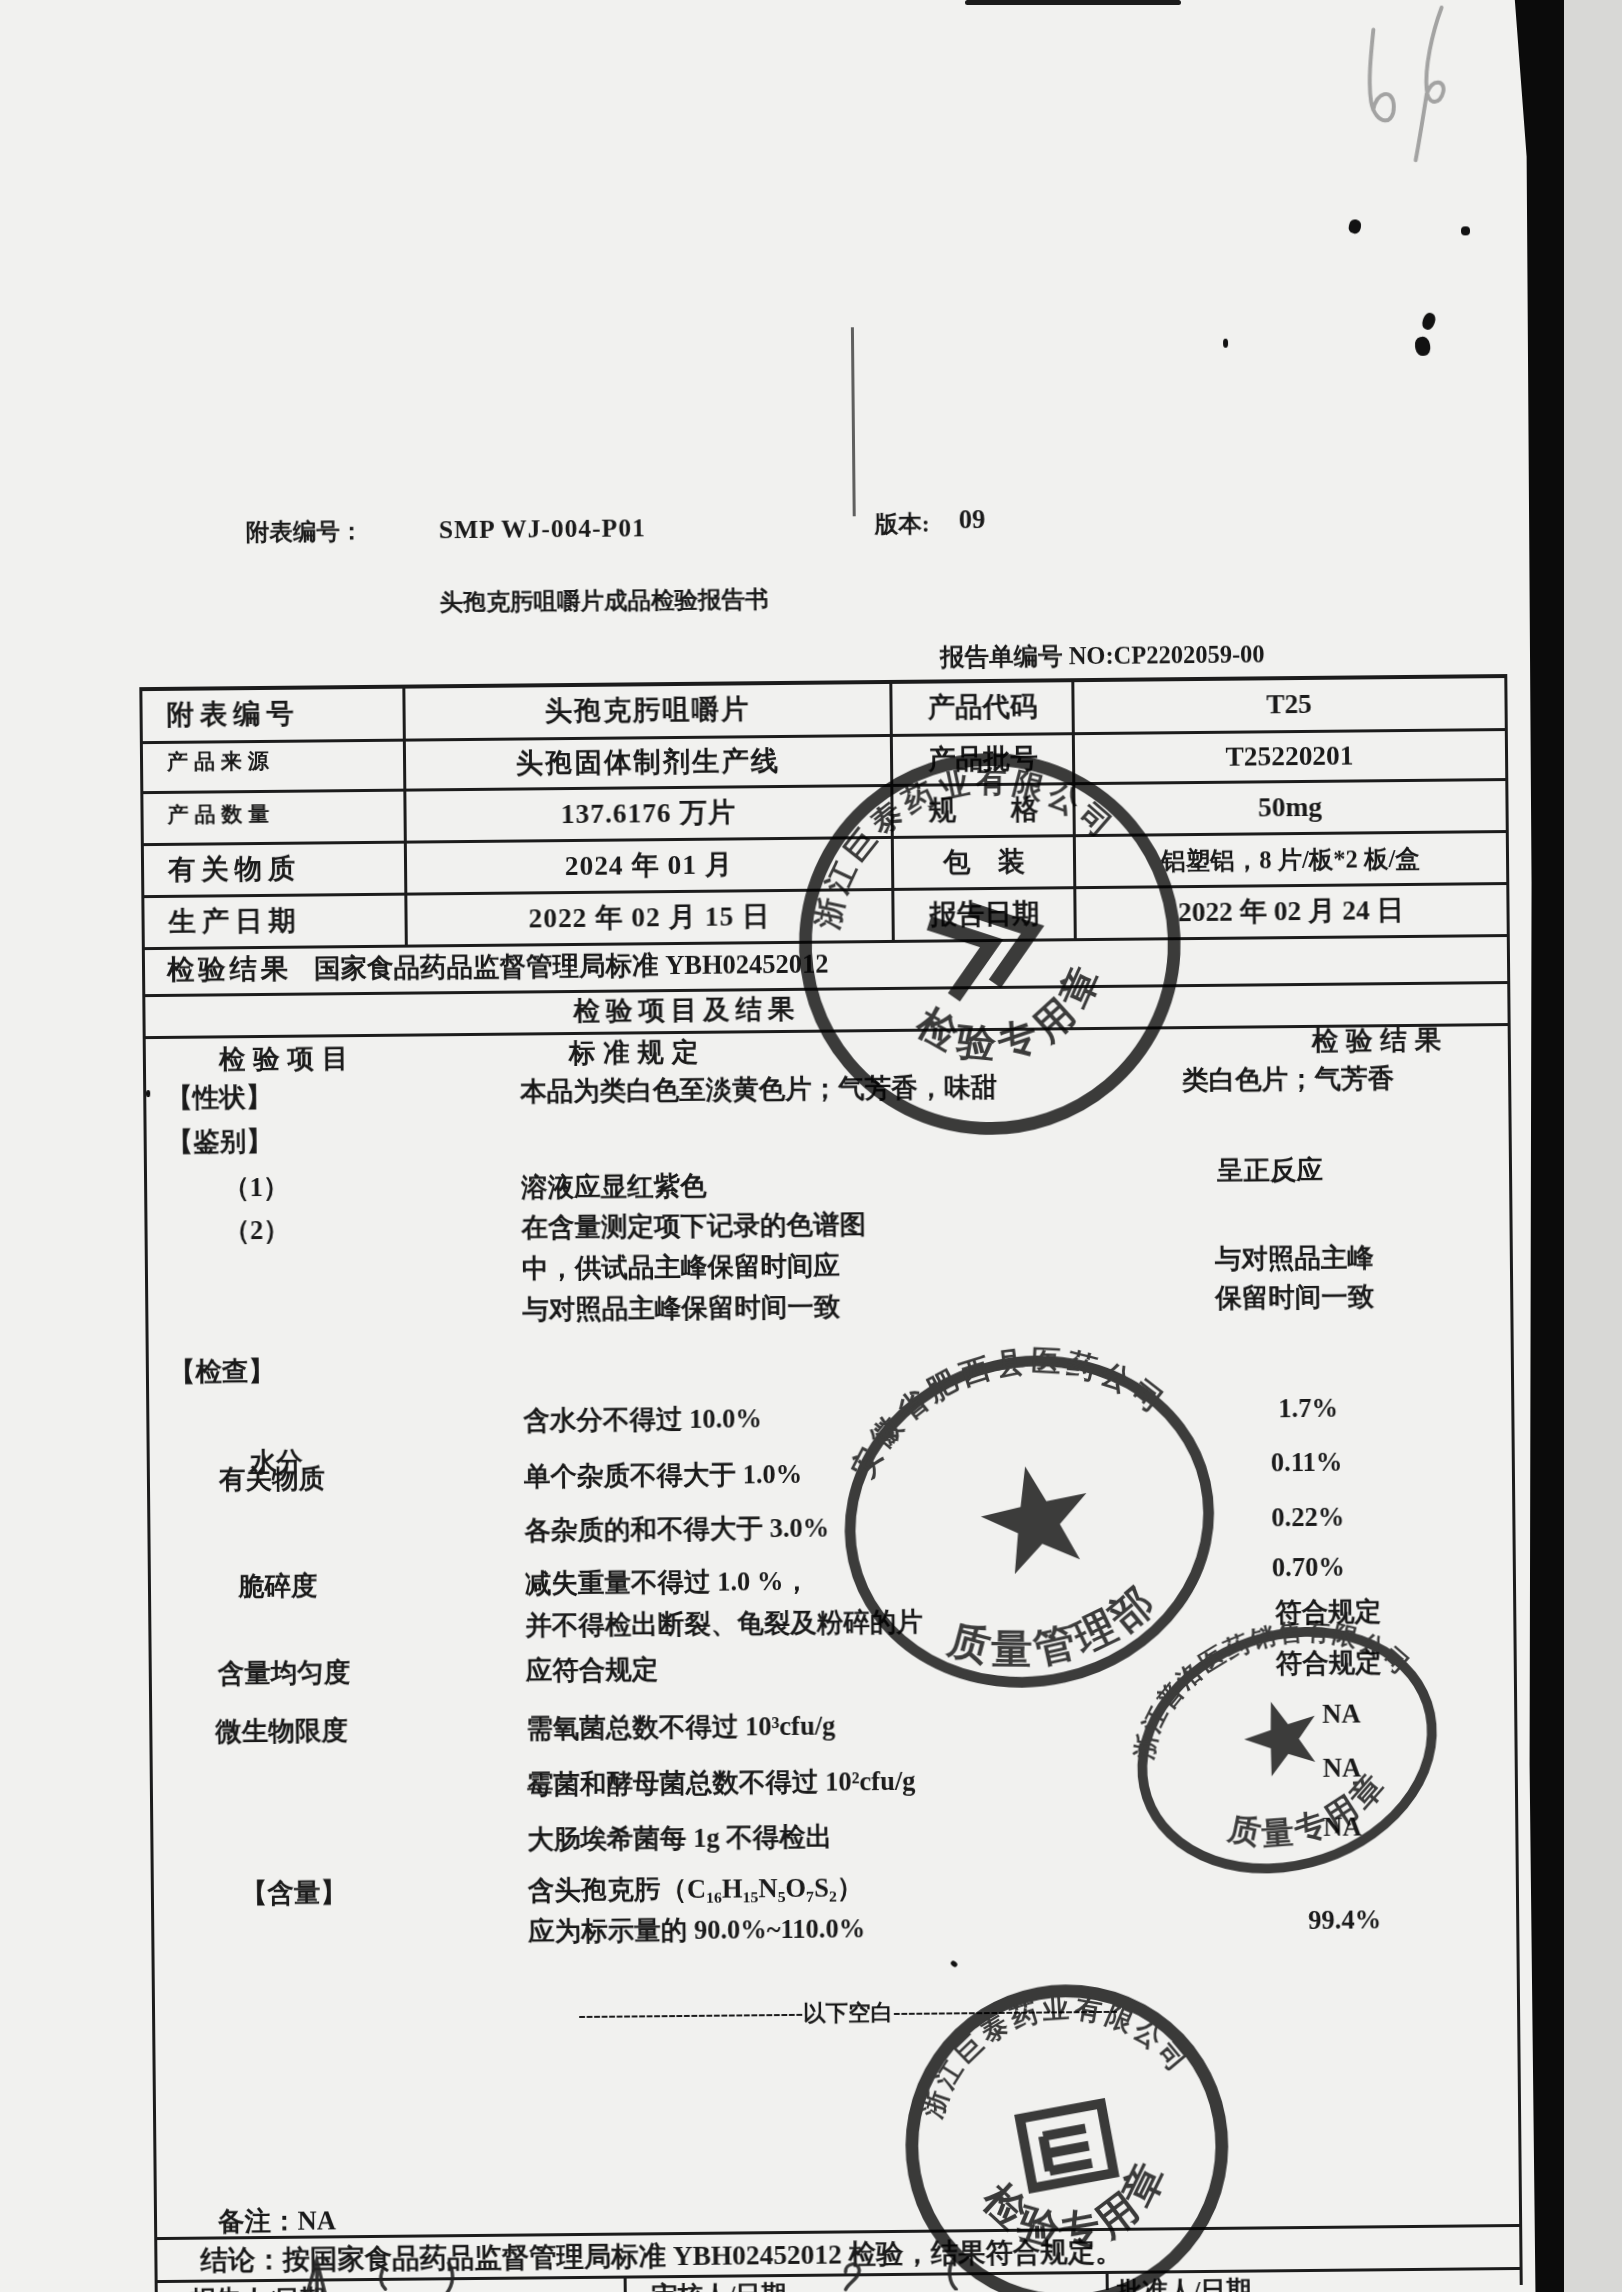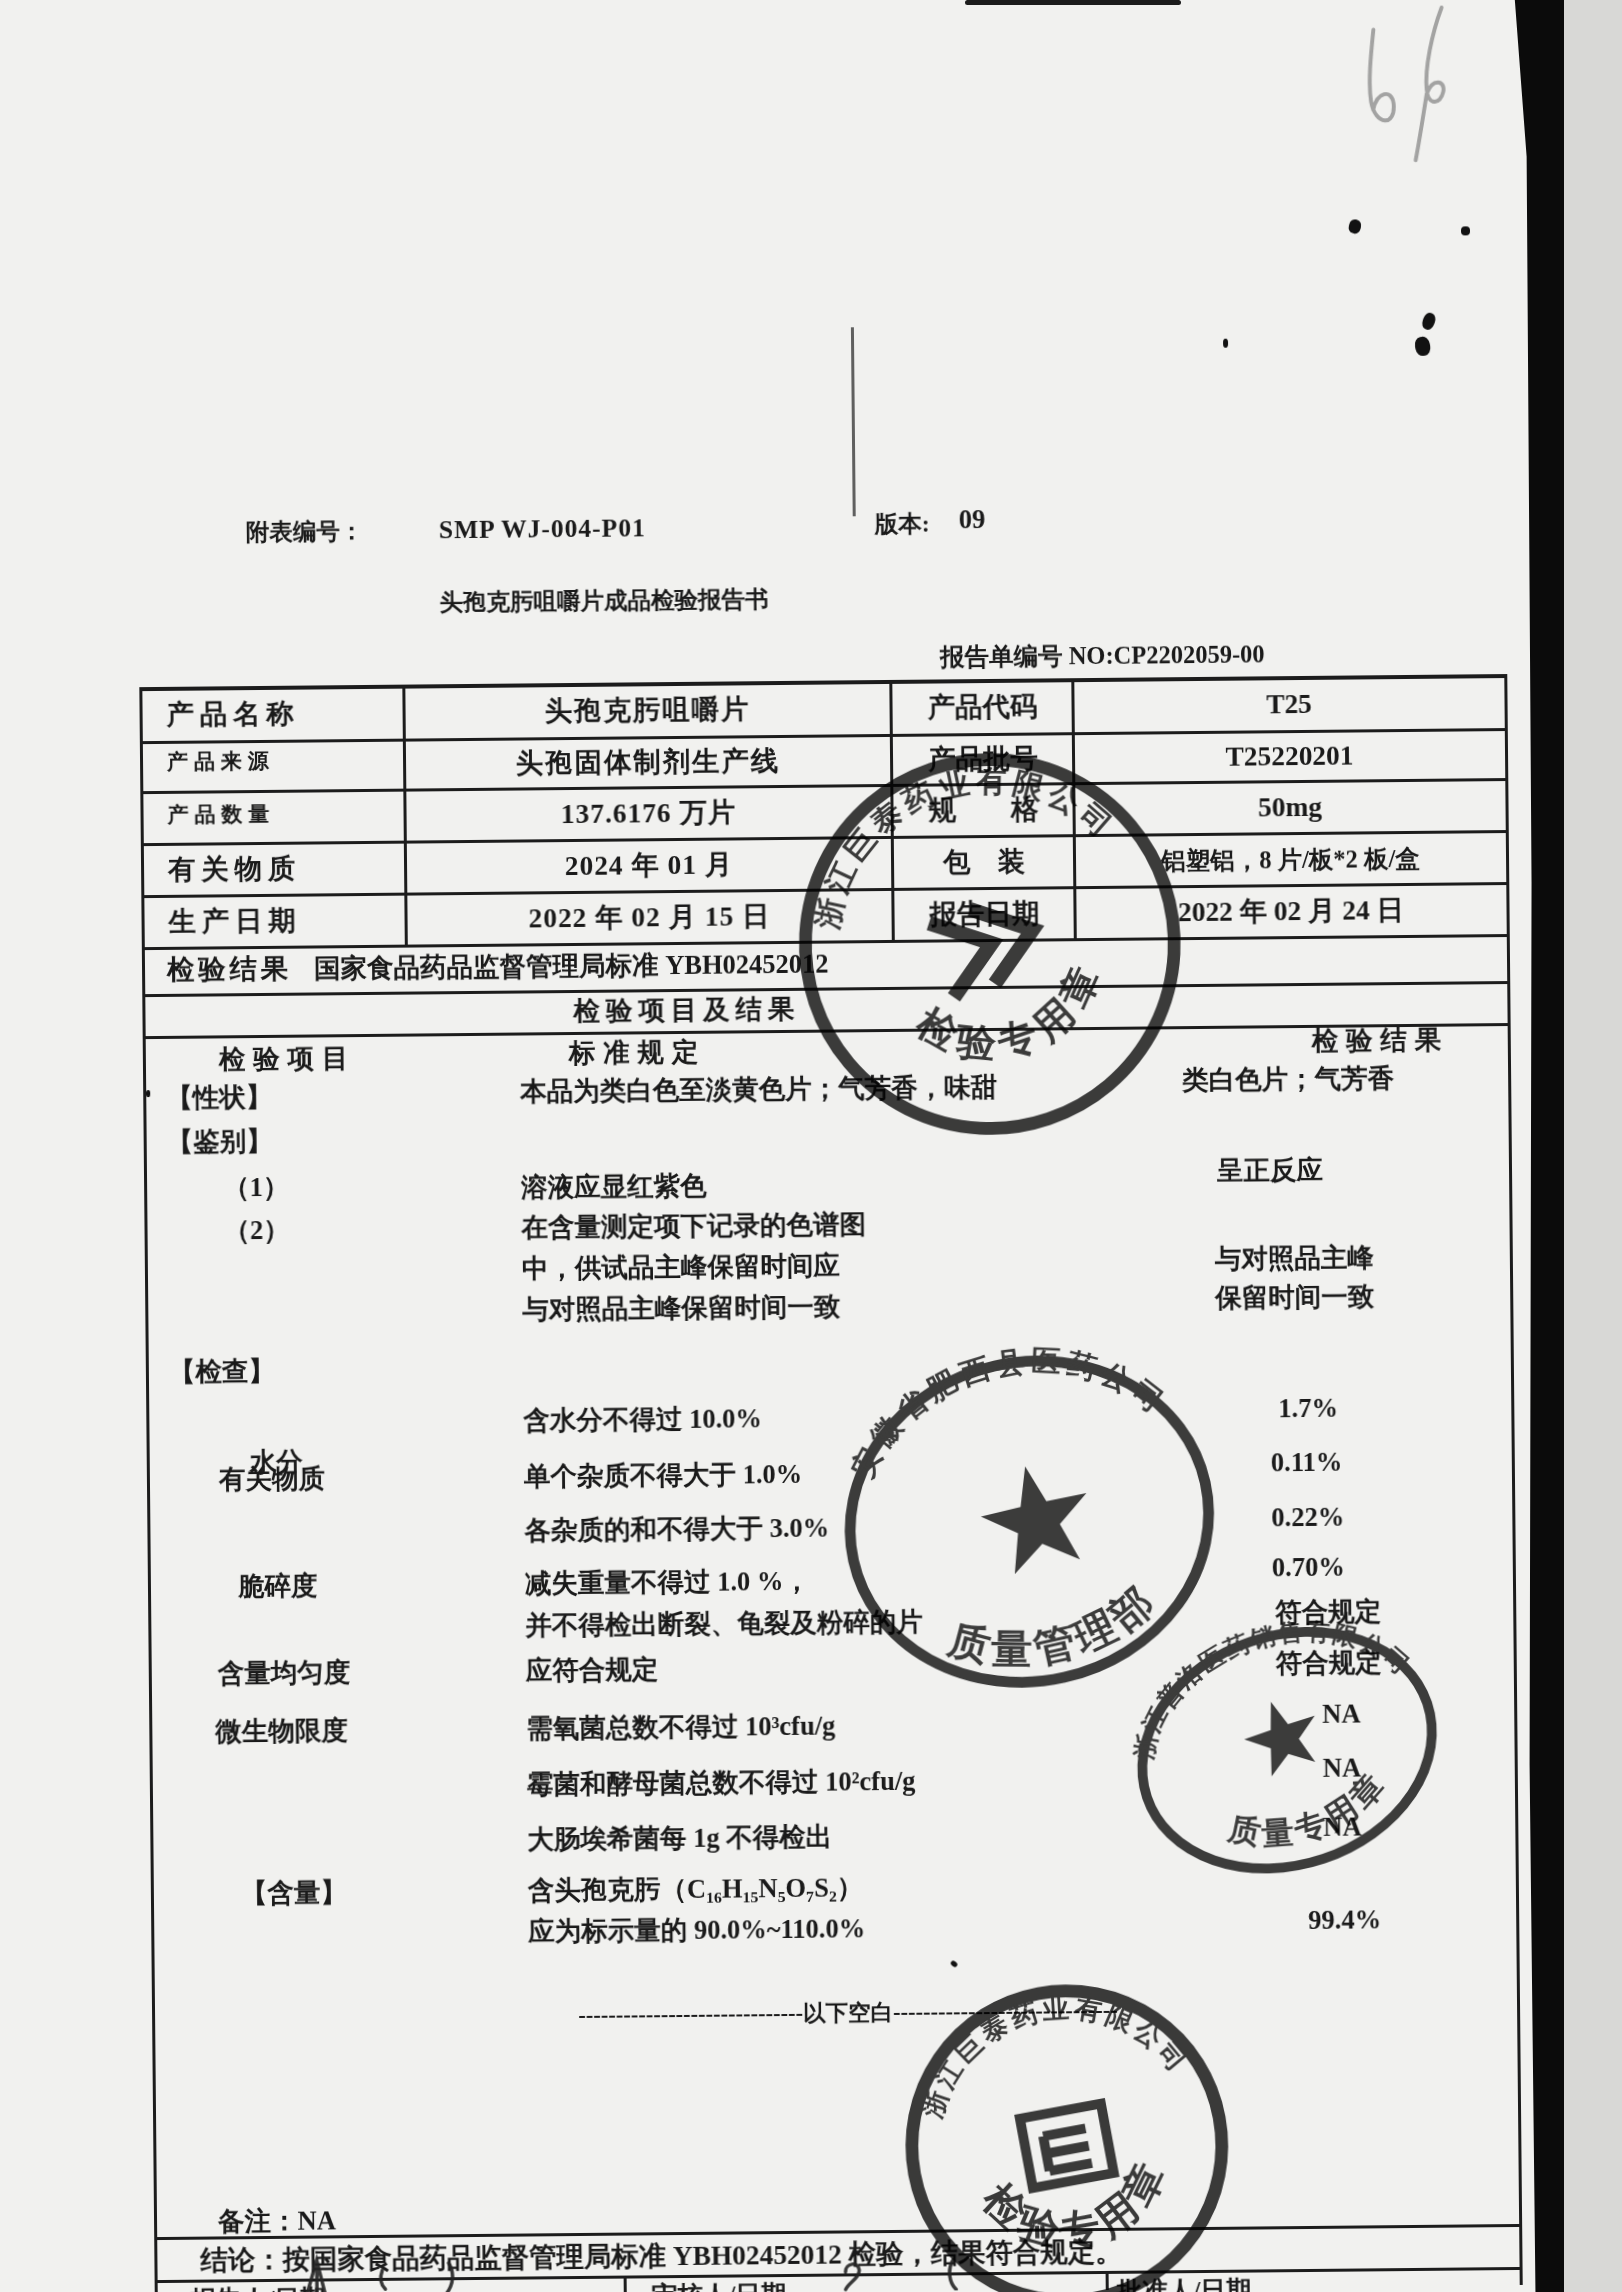--- a/index.html
+++ b/index.html
@@ -46,21 +46,21 @@
     <div class="hline" style="left:144px;top:2274px;width:1365px;height:2.9px;"></div>
 
     <div class="vline" style="left:142px;top:681px;width:2.9px;height:1611px;"></div>
     <div class="vline" style="left:1507px;top:681px;width:2.9px;height:1611px;"></div>
     <div class="vline" style="left:405px;top:681px;width:2.9px;height:263px;"></div>
     <div class="vline" style="left:892px;top:681px;width:2.9px;height:263px;"></div>
     <div class="vline" style="left:1074px;top:681px;width:2.9px;height:263px;"></div>
     <div class="vline" style="left:611px;top:2274px;width:2.9px;height:18.6px;"></div>
     <div class="vline" style="left:1093px;top:2274px;width:2.9px;height:18.6px;"></div>
 
-    <div class="t" style="left:169px;top:694px;font-size:27.4px;letter-spacing:5.9px;">产品名称</div>
+    <div class="t" style="left:169px;top:694px;font-size:27.4px;letter-spacing:5.9px;">附表编号</div>
     <div class="t center" style="left:410px;top:694px;width:480px;font-size:27.4px;letter-spacing:2px;">头孢克肟咀嚼片</div>
     <div class="t center" style="left:897px;top:694px;width:176px;font-size:27.4px;">产品代码</div>
     <div class="t center" style="left:1076px;top:694px;width:431px;font-size:27.4px;">T25</div>
 
     <div class="t" style="left:169px;top:744px;font-size:21px;letter-spacing:5.9px;font-family:Liberation Serif, serif;">产品来源</div>
     <div class="t center" style="left:410px;top:746px;width:480px;font-size:27.4px;letter-spacing:2px;">头孢固体制剂生产线</div>
     <div class="t center" style="left:897px;top:746px;width:176px;font-size:27.4px;">产品批号</div>
     <div class="t center" style="left:1076px;top:746px;width:431px;font-size:27.4px;">T25220201</div>
 
     <div class="t" style="left:169px;top:797px;font-size:21px;letter-spacing:5.9px;">产品数量</div>

